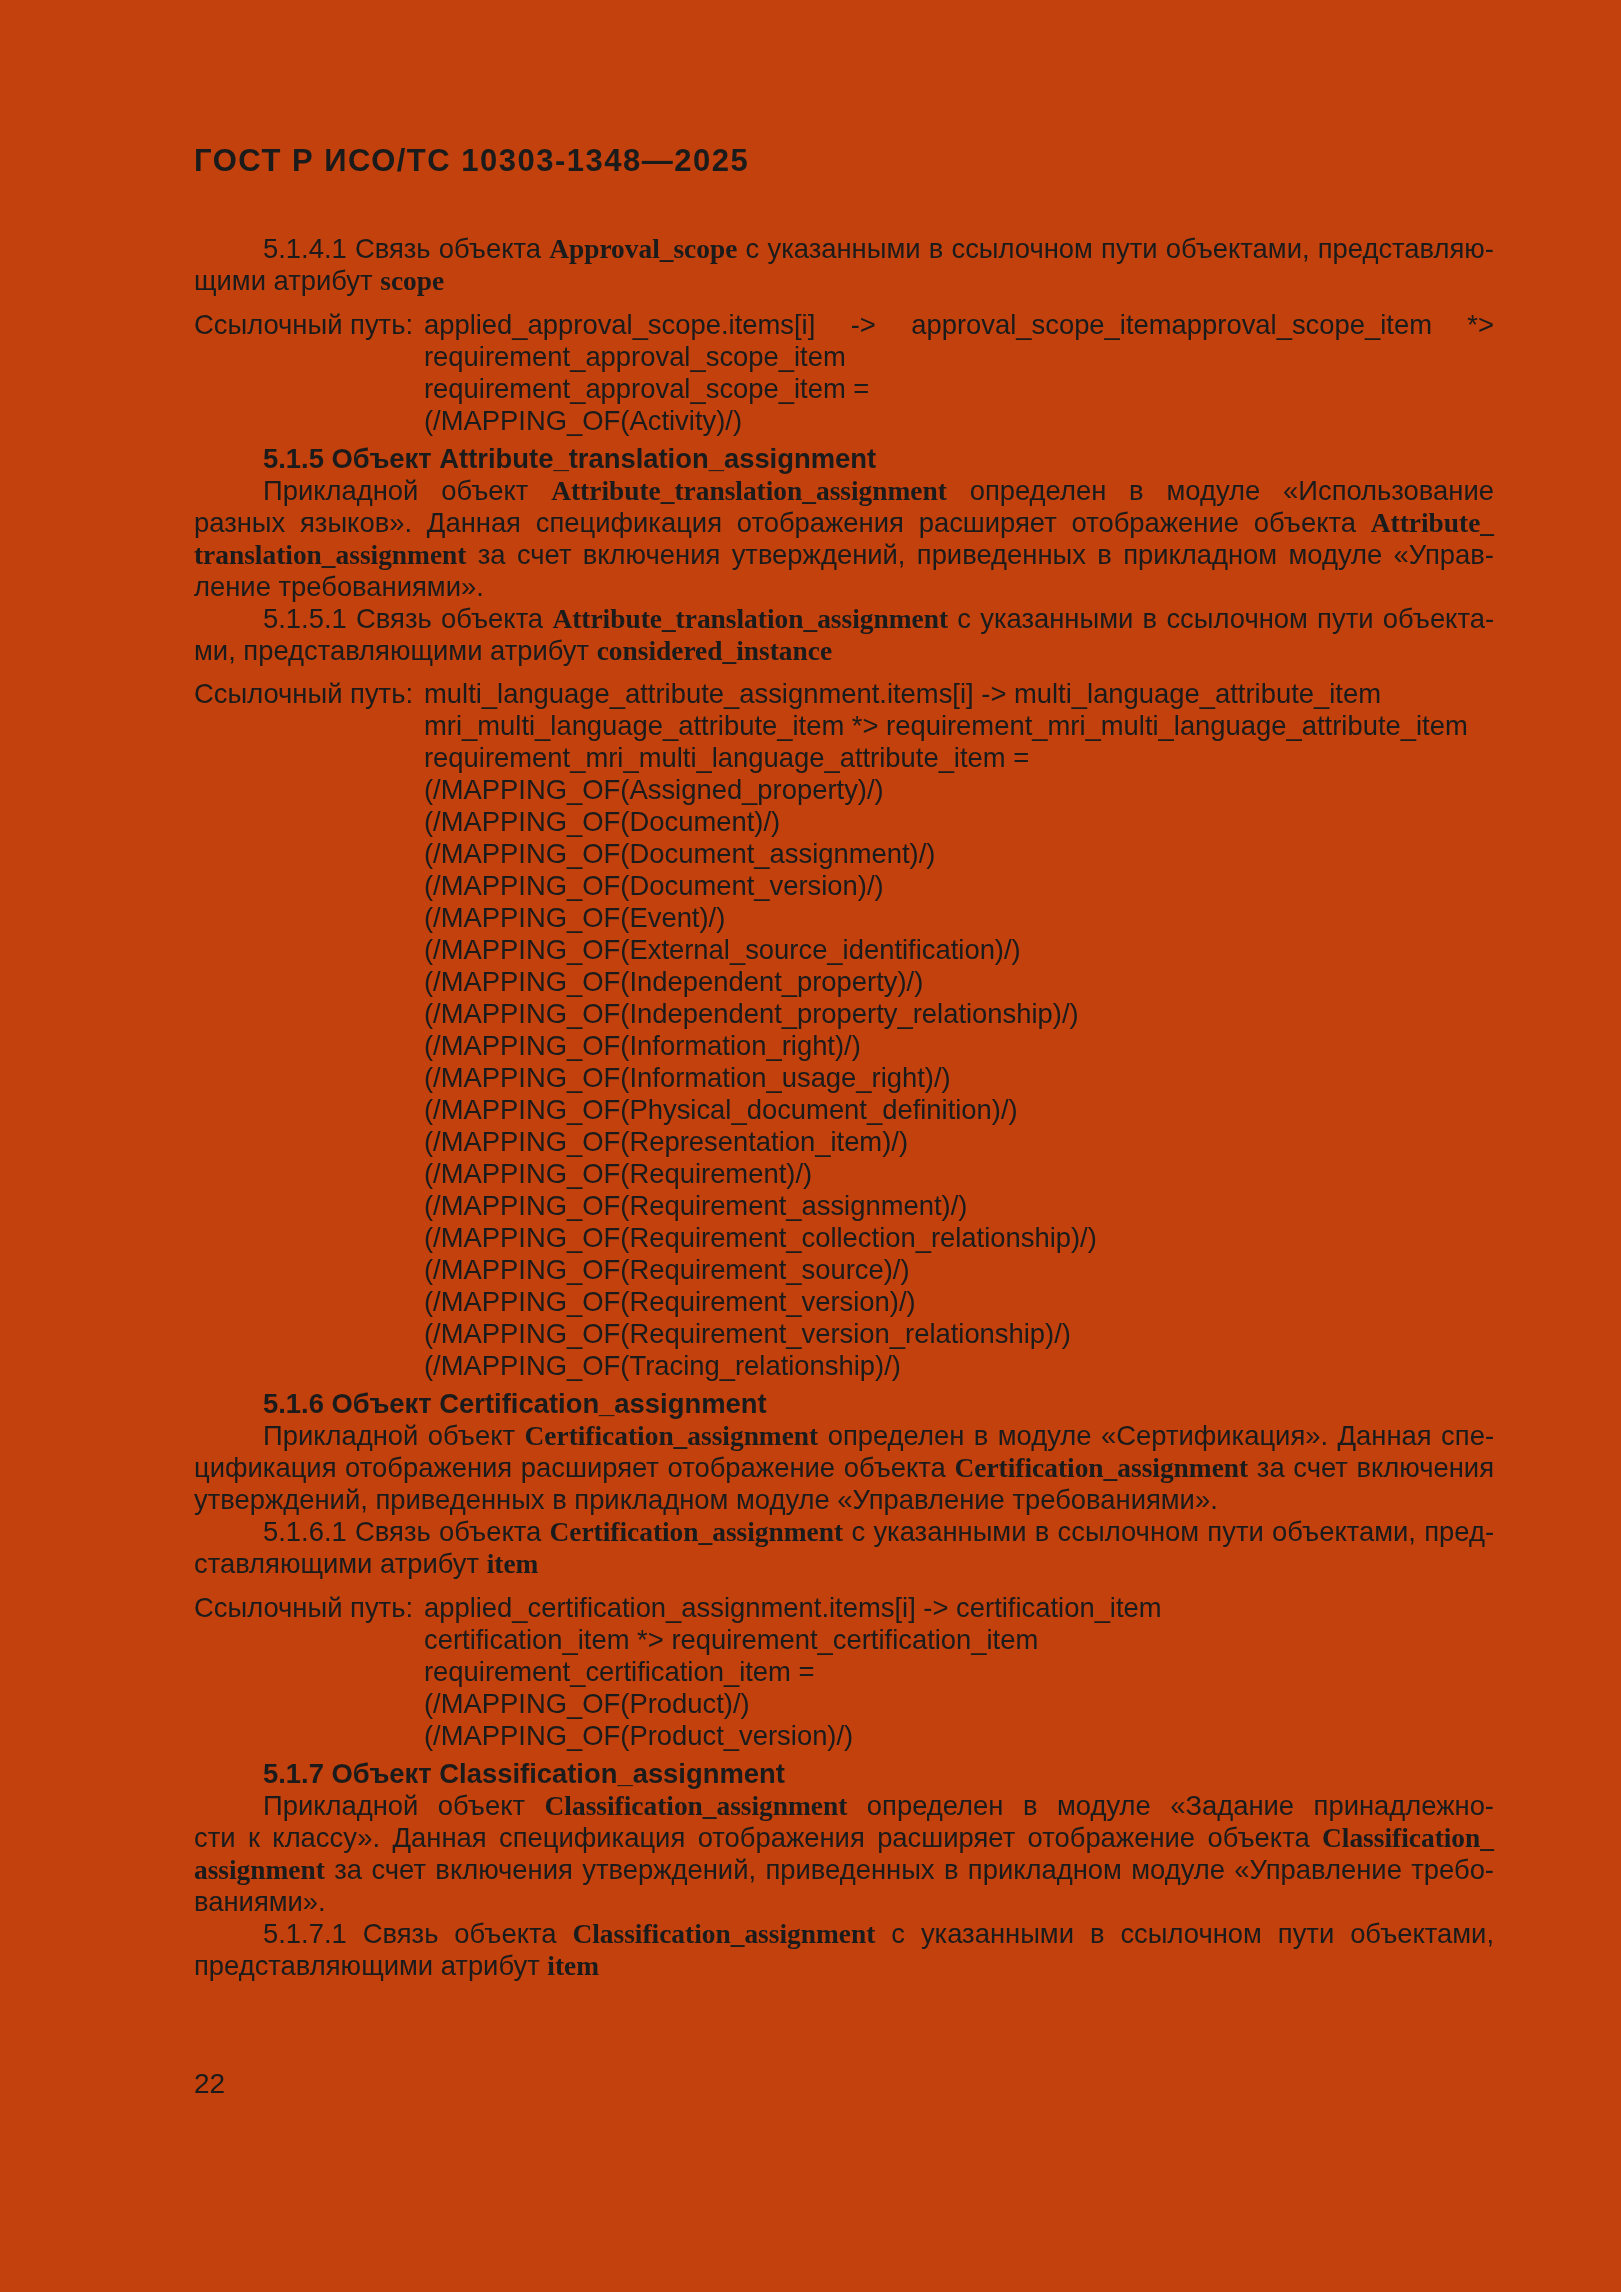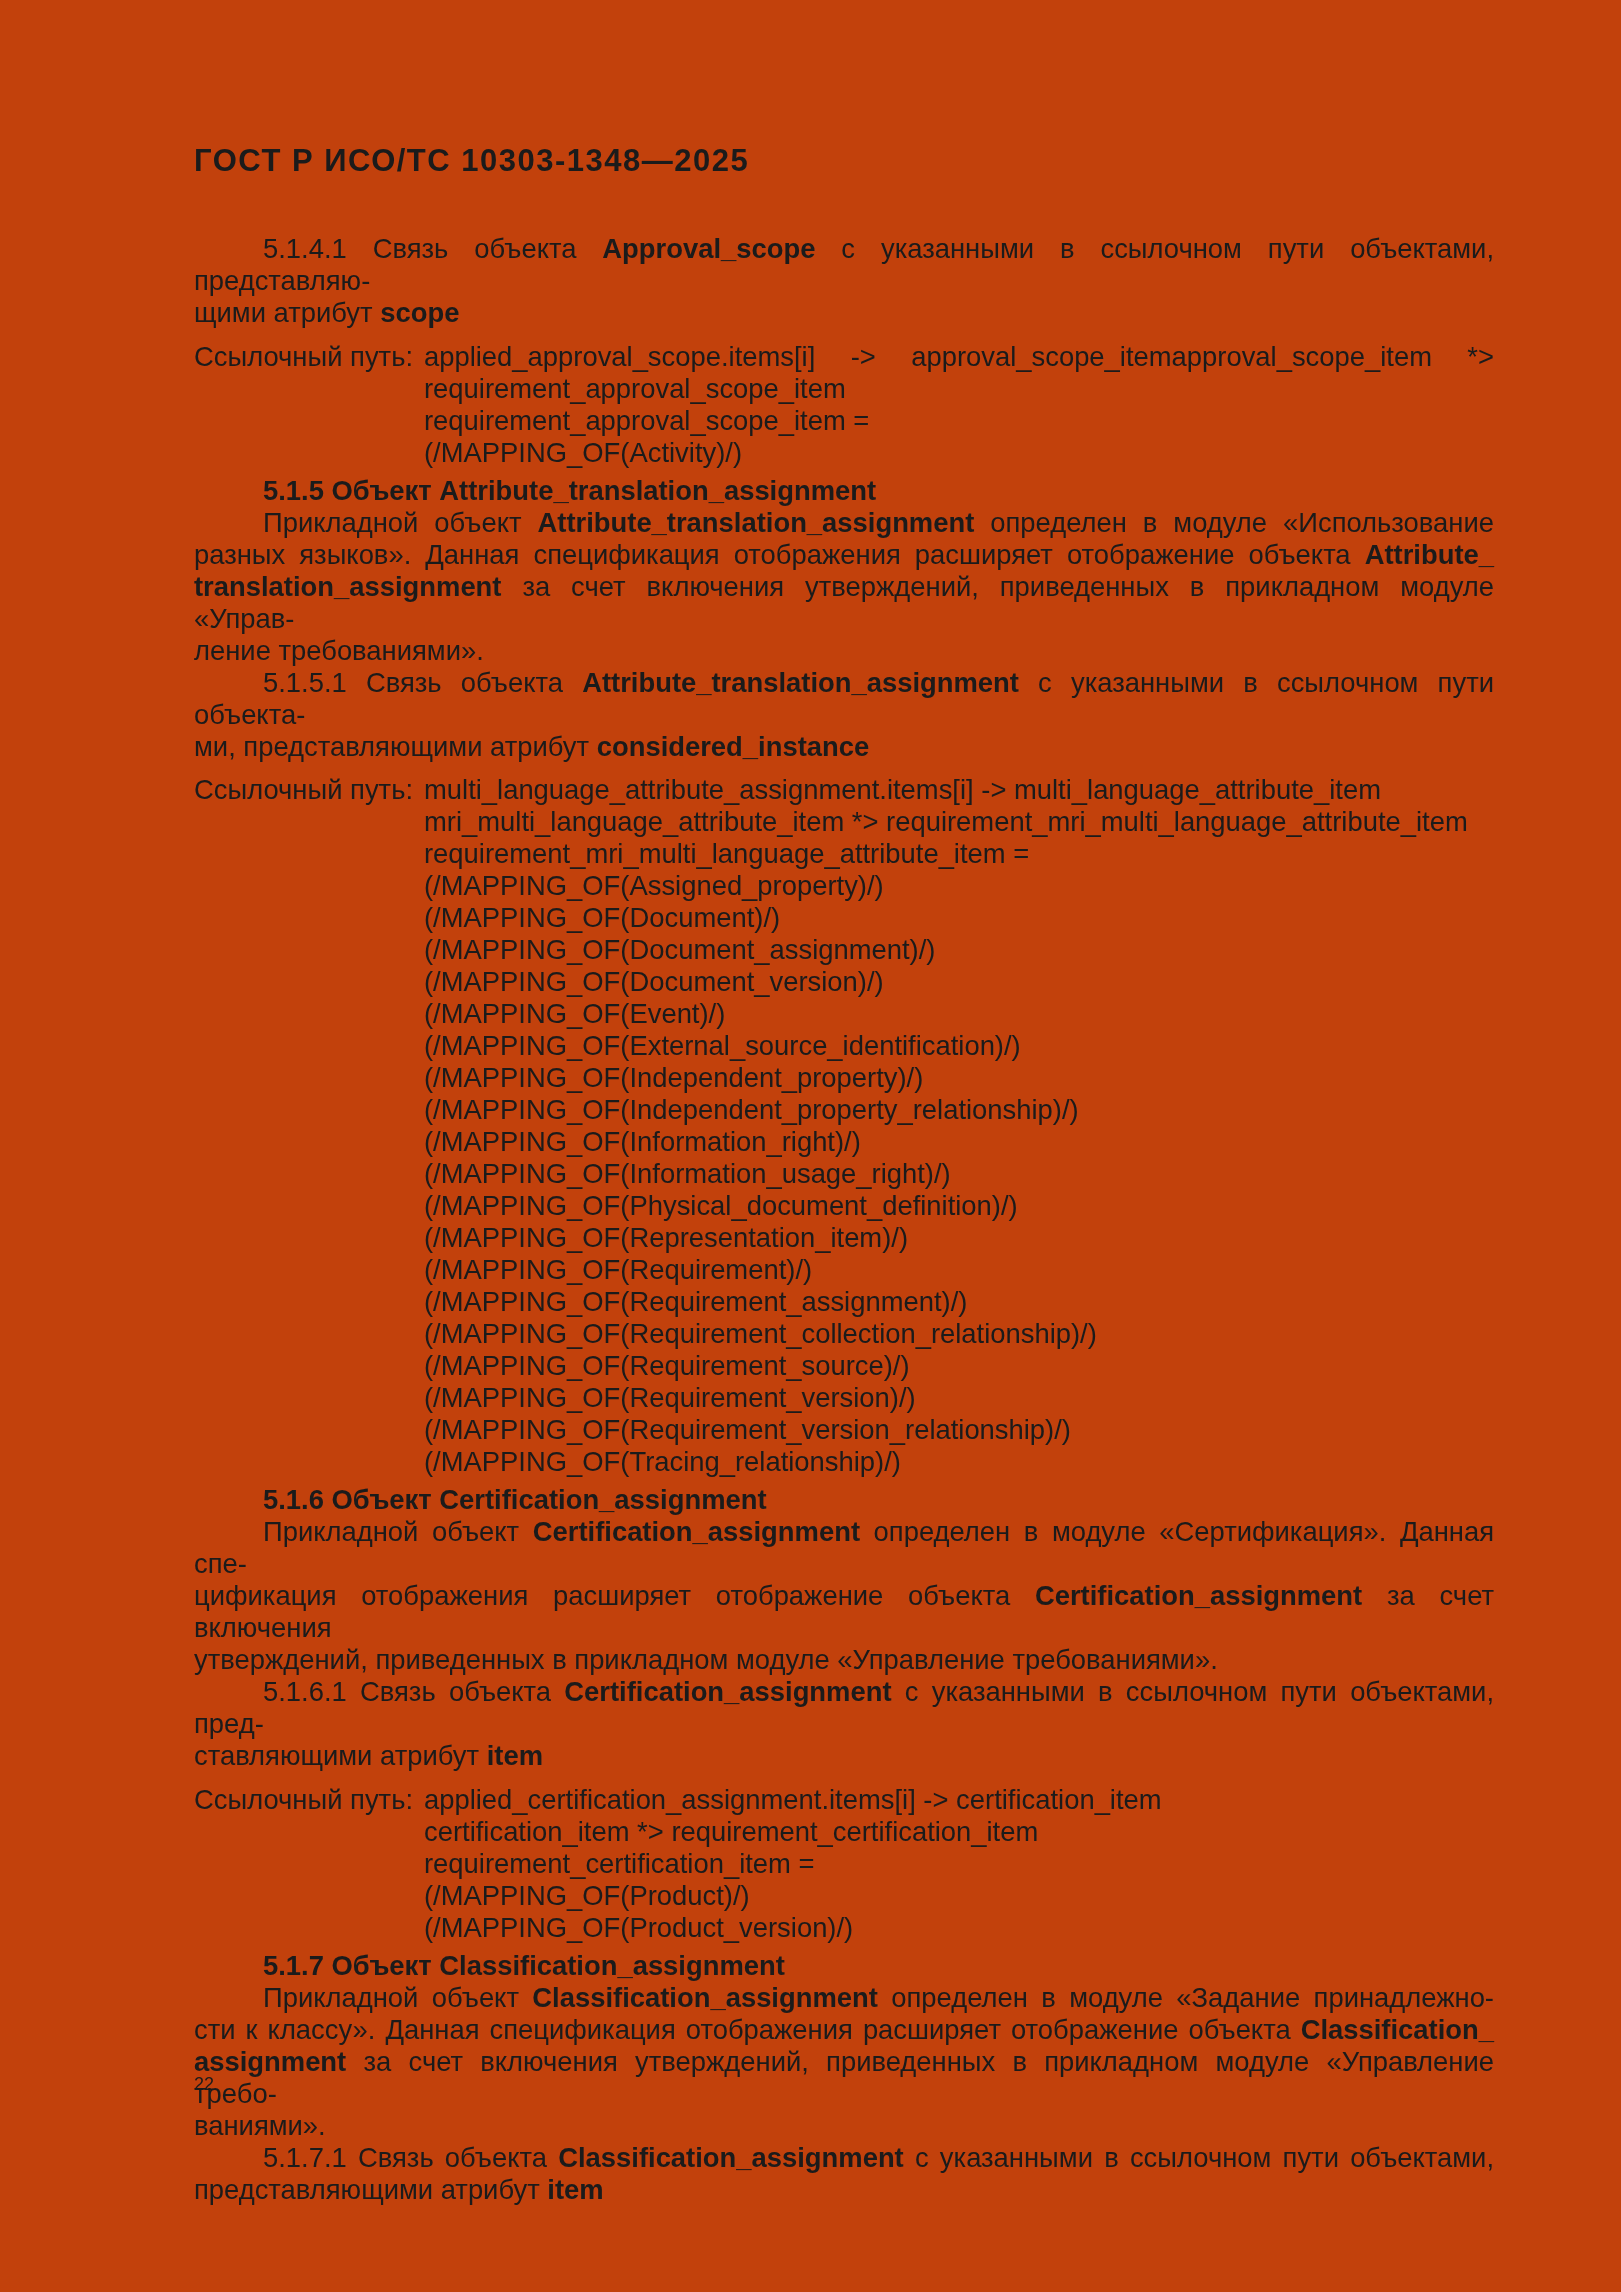--- a/index.html
+++ b/index.html
@@ -23,31 +23,31 @@
     white-space:nowrap;
   }
   .doc-content{
     position:absolute;
     left:194px;top:233px;
     width:1300px;
   }
   .doc-footer{
     position:absolute;
     left:194px;top:2068px;
-    font-size:18px;
+    font-size:28px;
   }
   .para{margin:0;}
   .line{min-height:32px;}
   .j{text-align:justify;text-align-last:justify;}
   .indent{text-indent:69px;}
   .heading{font-weight:bold;text-indent:69px;min-height:32px;}
   .refpath{display:flex;margin:11.8px 0 5.9px 0;}
   .refpath .label{flex:0 0 230px;width:230px;}
   .refpath .lines{flex:1 1 auto;min-width:0;}
-  b{font-weight:bold;}
+  b{font-weight:bold;font-family:Liberation Serif, serif;}
 </style>
 </head>
 <body>
 
 <div class="page">
   <div class="doc-header">ГОСТ Р ИСО/ТС 10303-1348—2025</div>
   <div class="doc-content">
       <div class="para">
         <div class="line j indent"><span>5.1.4.1 Связь объекта </span><b>Approval_scope</b><span> с указанными в ссылочном пути объектами, представляю-</span></div>
         <div class="line"><span>щими атрибут </span><b>scope</b></div>

